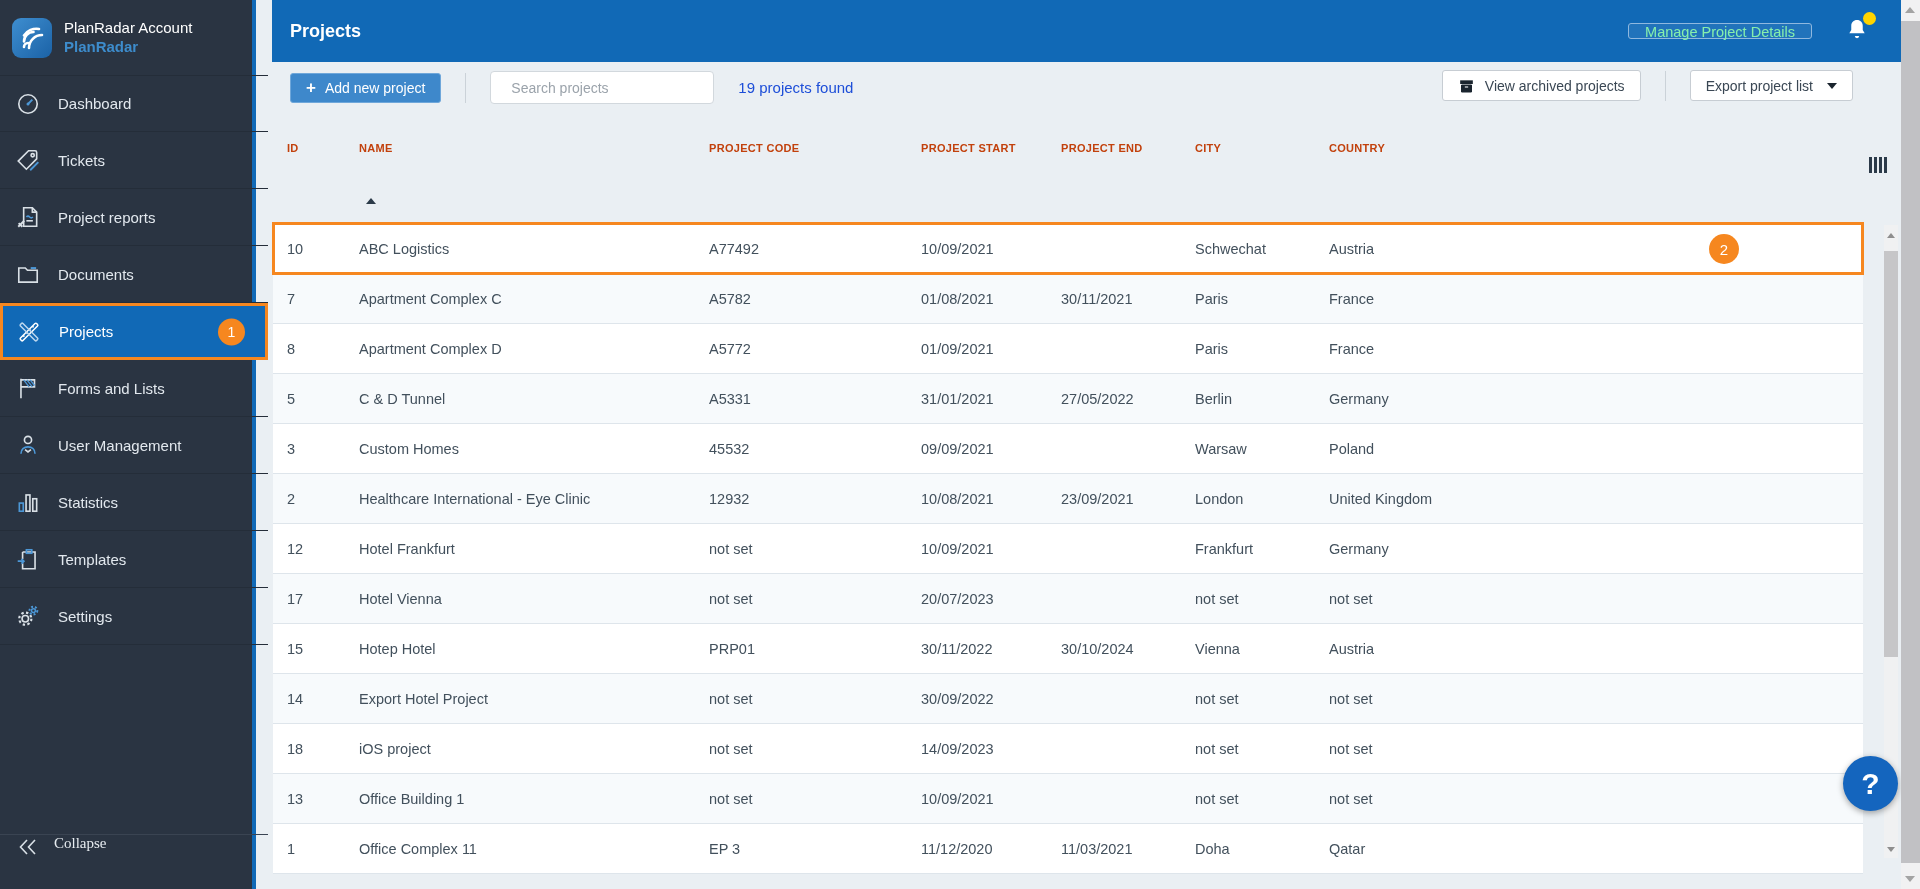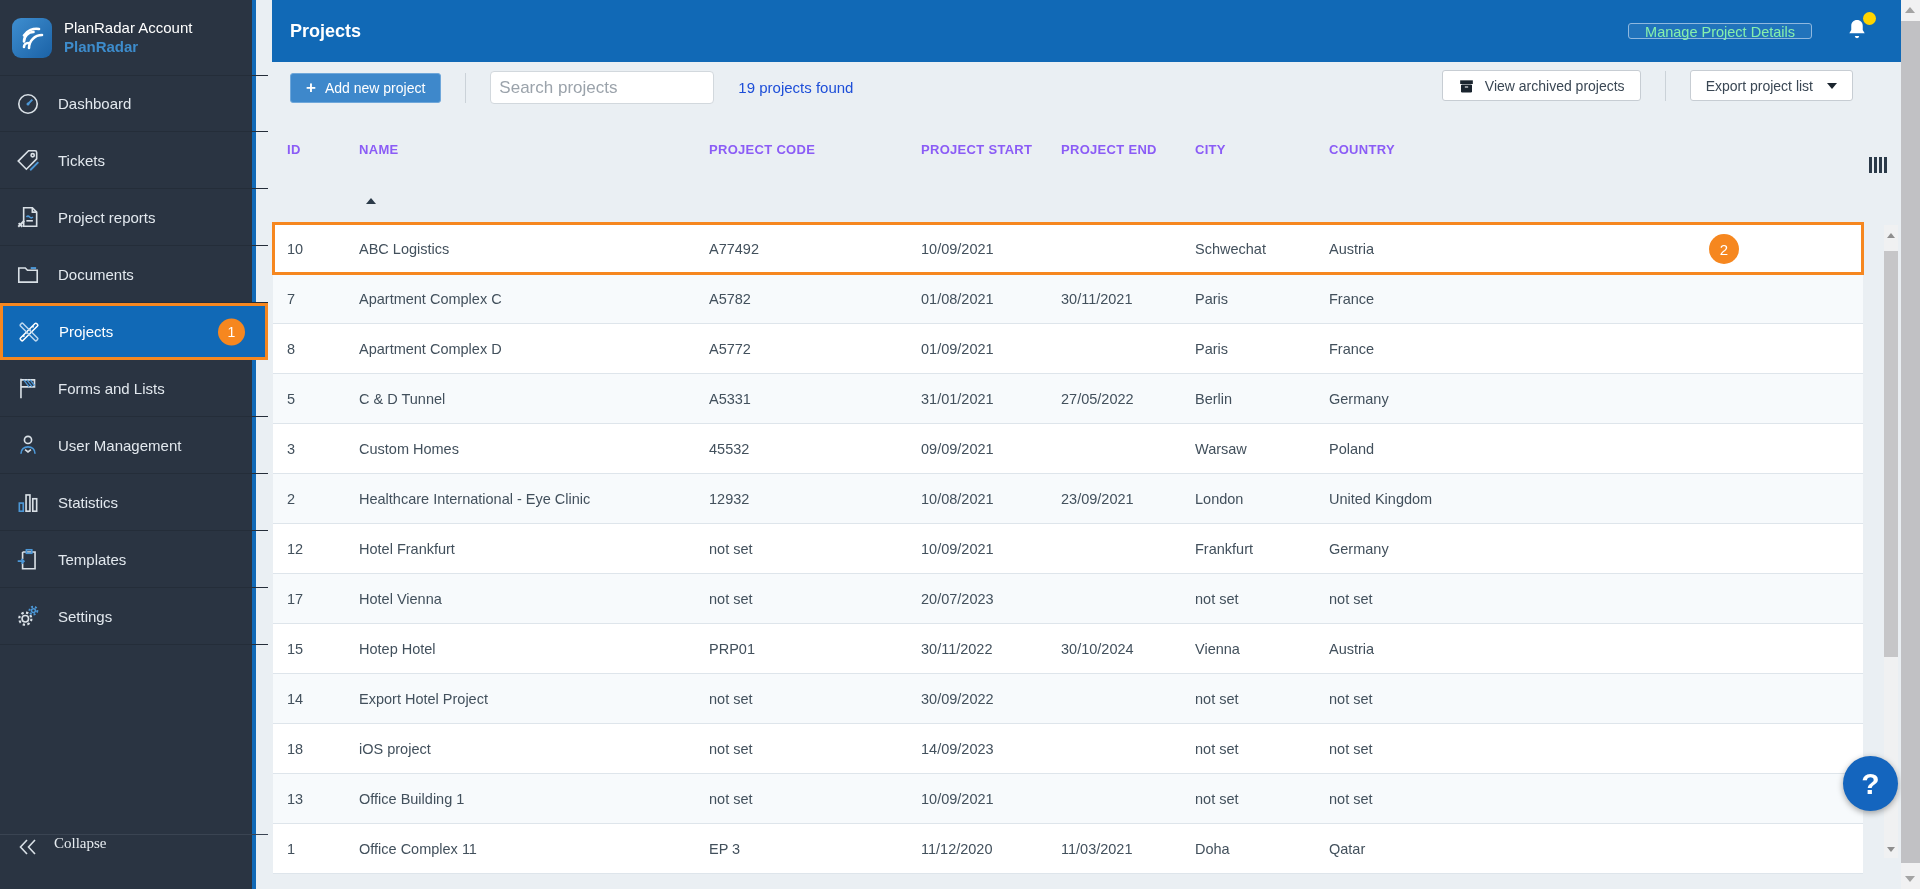--- a/index.html
+++ b/index.html
@@ -43,36 +43,36 @@
   .bell-wrap { position:relative; width:28px; height:30px; cursor:pointer; }
   .bell-dot { position:absolute; right:-4px; top:-4px; width:13px; height:13px; border-radius:50%; background:#FFD400; }
 
   
   .toolbar { position:absolute; left:0; top:62px; width:100%; height:48px; }
   .tb-left { position:absolute; left:18px; top:9px; display:flex; align-items:center; }
   .add-btn { height:30px; padding:0 15px; background:#3E88CB; border:1px solid #6FA7DA; border-radius:3px;
              color:#fff; font-size:14px; font-family:inherit; display:flex; align-items:center; gap:9px; cursor:pointer; }
   .add-btn .plus { font-size:17px; font-weight:bold; line-height:1; }
   .v-div { width:1px; height:30px; background:#CBD2D8; margin:0 24px; }
-  .search-input { width:224px; height:33px; border:1px solid #D2D8DD; border-radius:4px; padding:0 8px;
-                  font-size:17px; font-family:inherit; color:#42505C; background:#fff; outline:none; }
+  .search-input { width:224px; height:33px; border:1px solid #D2D8DD; border-radius:4px; padding:0 20px;
+                  font-size:14px; font-family:inherit; color:#42505C; background:#fff; outline:none; }
   .search-input::placeholder { color:#9BA3AB; }
   .results-text { margin-left:24px; font-size:15px; color:#1d4ed8; }
   .tb-right { position:absolute; right:67px; top:8px; display:flex; align-items:center; }
   .ghost-btn { height:31px; padding:0 15px; background:#FFFFFF; border:1px solid #C7CDD3; border-radius:3px;
                color:#3A4754; font-size:14px; font-family:inherit; display:flex; align-items:center; gap:10px; cursor:pointer; }
   .caret-down { width:0; height:0; border-left:5px solid transparent; border-right:5px solid transparent;
                 border-top:6px solid #1A242E; margin-left:4px; }
 
   
   .grid-row { display:grid; grid-template-columns:72px 350px 212px 140px 134px 134px 1fr;
               padding-left:14px; align-items:center; }
   .thead { position:absolute; left:1px; top:110px; width:1590px; height:113px; }
   .thead .grid-row { padding-top:32px; }
-  .th-cell { font-size:13px; font-weight:bold; color:#8b5cf6; letter-spacing:0.3px; }
+  .th-cell { font-size:11px; font-weight:bold; color:#c2410c; letter-spacing:0.3px; }
   .sort-caret { position:absolute; left:93px; top:88px; width:0; height:0;
                 border-left:5px solid transparent; border-right:5px solid transparent;
                 border-bottom:6px solid #2C3B49; }
   .colset-icon { position:absolute; left:1597px; top:157px; display:flex; gap:2px; cursor:pointer; }
   .colset-icon i { display:block; width:3px; height:16px; background:#2C3A49; }
 
   .tbody { position:absolute; left:1px; top:223px; width:1590px; border-top:1px solid #DEE5EB; }
   .trow { position:relative; height:50px; background:#FFFFFF; border-bottom:1px solid #DEE5EB; cursor:pointer; }
   .trow.alt { background:#F7FAFC; }
   .trow .grid-row { height:100%; }

